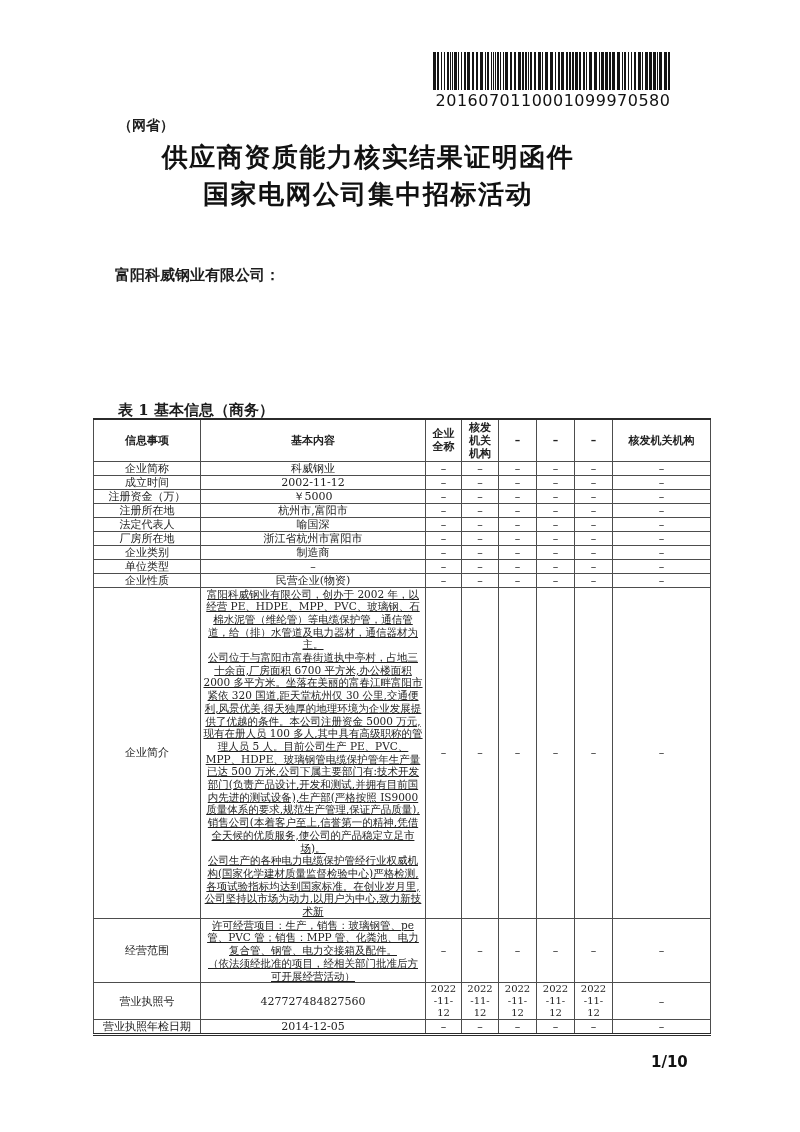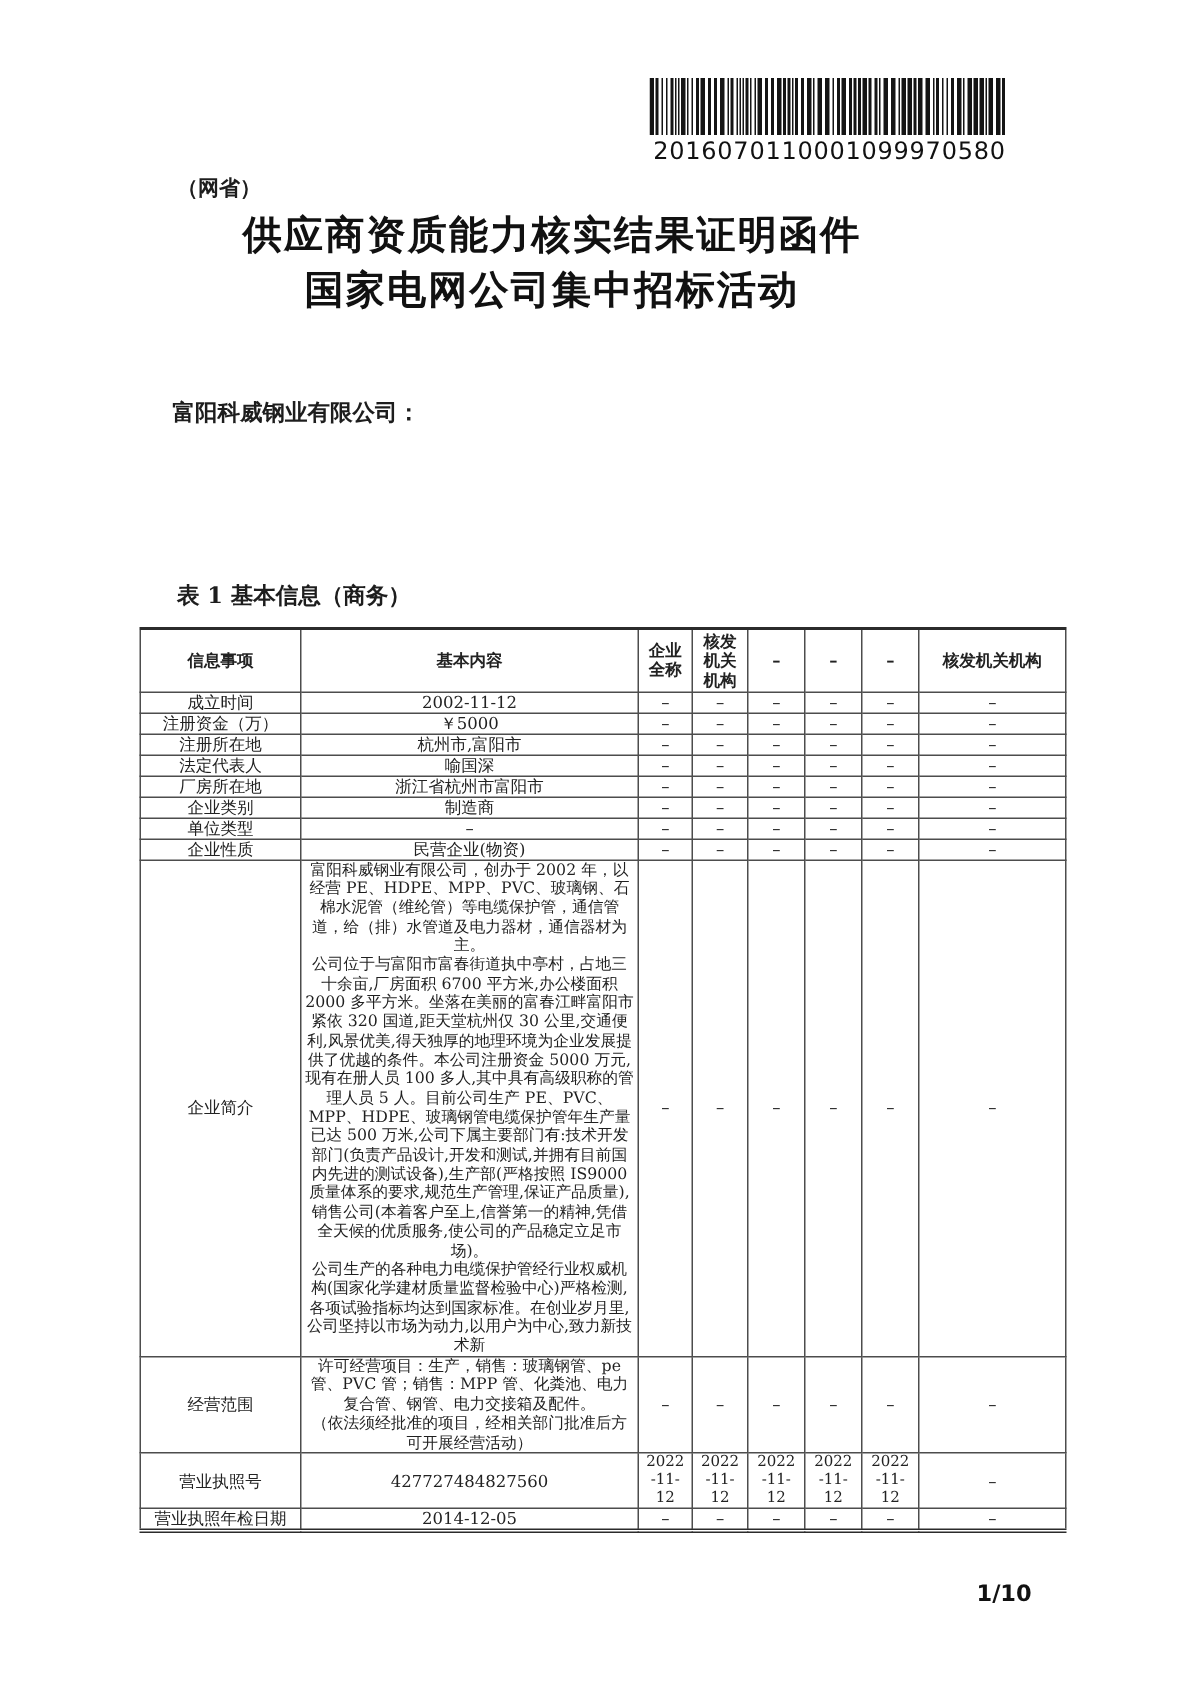--- a/index.html
+++ b/index.html
@@ -31,36 +31,36 @@
   }
 
   
   .salutation { position:absolute; left:115px; top:266px; font-size:15px; font-weight:bold; }
   .letter-body {
     position:absolute; left:115px; top:309px; width:592px;
     font-size:15px; line-height:31px; text-align:justify; text-indent:2em;
   }
 
   
-  .table-caption { position:absolute; left:118px; top:388px; font-size:15px; font-weight:bold;text-align:right; }
+  .table-caption { position:absolute; left:118px; top:401px; font-size:15px; font-weight:bold;text-align:right; }
   table.info {
     position:absolute; left:93px; top:418px; width:617px;
     border-collapse:collapse; table-layout:fixed;
     font-size:11px; color:#222;
     border-top:2px solid #2b2b2b; border-bottom:3px double #2b2b2b;
   }
   table.info td {
     border:1px solid #4d4d4d;
     text-align:center; vertical-align:middle;
     padding:0 2px; overflow:hidden;
   }
   thead td { font-weight:bold; line-height:13px; height:42px; border-bottom:2px solid #333; background:#fff; }
   tbody tr.simple td { height:14px; line-height:13px; padding:0 2px; }
   td.para-cell { padding:2px 6px; }
-  .para-cell p { font-size:10.5px; line-height:12.7px; text-align:center; color:#1f1f1f; }
+  .para-cell p { font-size:10.5px; line-height:12.7px; text-align:center; color:#1f1f1f;text-decoration:underline; }
   td.date-cell { white-space:pre-line; font-size:10px; line-height:12px; padding:1px 0; }
   tr.license td { height:37px; }
   tr.annual td { height:15px; line-height:13px; }
 
   .page-num {
     position:absolute; left:651px; top:1053px;
     font-family:"DejaVu Sans","Liberation Sans",sans-serif;
     font-size:15px; font-weight:bold; color:#111;
   }
 </style>
@@ -240,20 +240,30 @@
         <td>企业全称</td>
         <td>核发机关机构</td>
         <td>–</td>
         <td>–</td>
         <td>–</td>
         <td>核发机关机构</td>
       </tr>
     </thead>
     <tbody id="info-tbody">
         <tr class="simple">
+          <td>企业简称</td>
+          <td>科威钢业</td>
+          <td>–</td>
+          <td>–</td>
+          <td>–</td>
+          <td>–</td>
+          <td>–</td>
+          <td>–</td>
+        </tr>
+        <tr class="simple">
           <td>成立时间</td>
           <td>2002-11-12</td>
           <td>–</td>
           <td>–</td>
           <td>–</td>
           <td>–</td>
           <td>–</td>
           <td>–</td>
         </tr>
         <tr class="simple">

